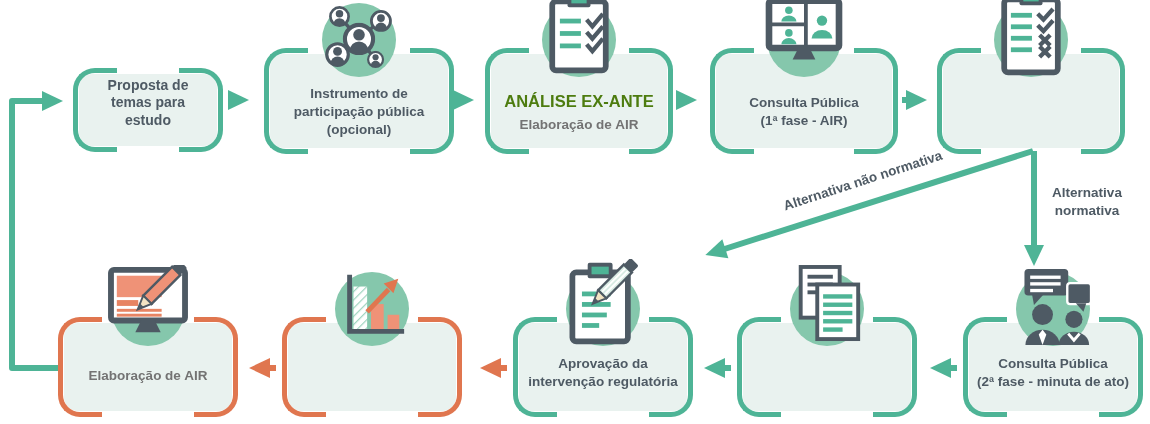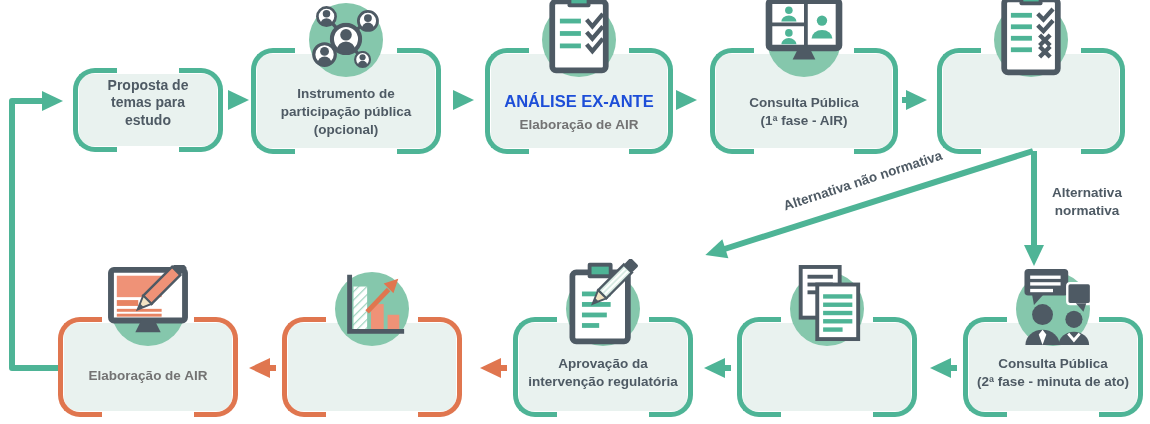--- a/index.html
+++ b/index.html
@@ -17,21 +17,21 @@
     border-bottom:5px solid var(--bc);border-radius:22px 0 0 22px;}
   .bracket.right{right:0;border-right:5px solid var(--bc);border-top:5px solid var(--bc);
     border-bottom:5px solid var(--bc);border-radius:0 22px 22px 0;}
   .icon-circle{position:absolute;left:50%;transform:translateX(-50%);top:-45px;
     width:74px;height:74px;border-radius:50%;background:#85c7ac;z-index:1;}
   .icon{position:absolute;left:50%;transform:translateX(-50%);z-index:2;}
   .box-label{position:relative;z-index:2;white-space:pre-line;text-align:center;
     font-weight:bold;color:#4e5a64;font-size:13.5px;line-height:1.32;}
   .box-label.big{font-size:14px;line-height:1.22;}
   .title-stack{position:relative;z-index:2;text-align:center;}
-  .box-title{font-weight:bold;color:#1d4ed8;font-size:16.5px;line-height:1.2;}
+  .box-title{font-weight:bold;color:#4d7c0f;font-size:16.5px;line-height:1.2;}
   .box-subtitle{font-weight:bold;color:#737373;font-size:13.5px;margin-top:5px;}
   .pad-icon{padding-top:22px;}
   .pad-icon-sm{padding-top:12px;}
   .pad-up{padding-bottom:14px;}
   .branch-label{position:absolute;z-index:6;font-weight:bold;color:#4e5a64;
     font-size:13.5px;text-align:center;white-space:pre-line;line-height:1.35;}
   .branch-label.diag{left:743px;top:172px;width:240px;transform:rotate(-18deg);}
   .branch-label.vert{left:1042px;top:184px;width:90px;}
 </style>
 </head>
@@ -89,21 +89,21 @@
 
   <div class="flow-box teal" style="left:73px;top:68px;width:150px;height:84px">
     <div class="box-fill"></div>
     <div class="bracket left"></div>
     <div class="bracket right"></div>
     <div class="box-label big pad-up">Proposta de
 temas para
 estudo</div>
   </div>
 
-  <div class="flow-box teal" style="left:251px;top:48px;width:190px;height:106px">
+  <div class="flow-box teal" style="left:264px;top:48px;width:190px;height:106px">
     <div class="box-fill"></div>
     <div class="bracket left"></div>
     <div class="bracket right"></div>
     <div class="icon-circle"></div>
     <svg class="icon" style="top:-50px" width="78" height="78" viewBox="0 0 80 80">
       <defs>
         <clipPath id="npc">
             <circle cx="20" cy="20" r="17"></circle>
           </clipPath>
         <symbol id="pnode" viewBox="0 0 40 40">

